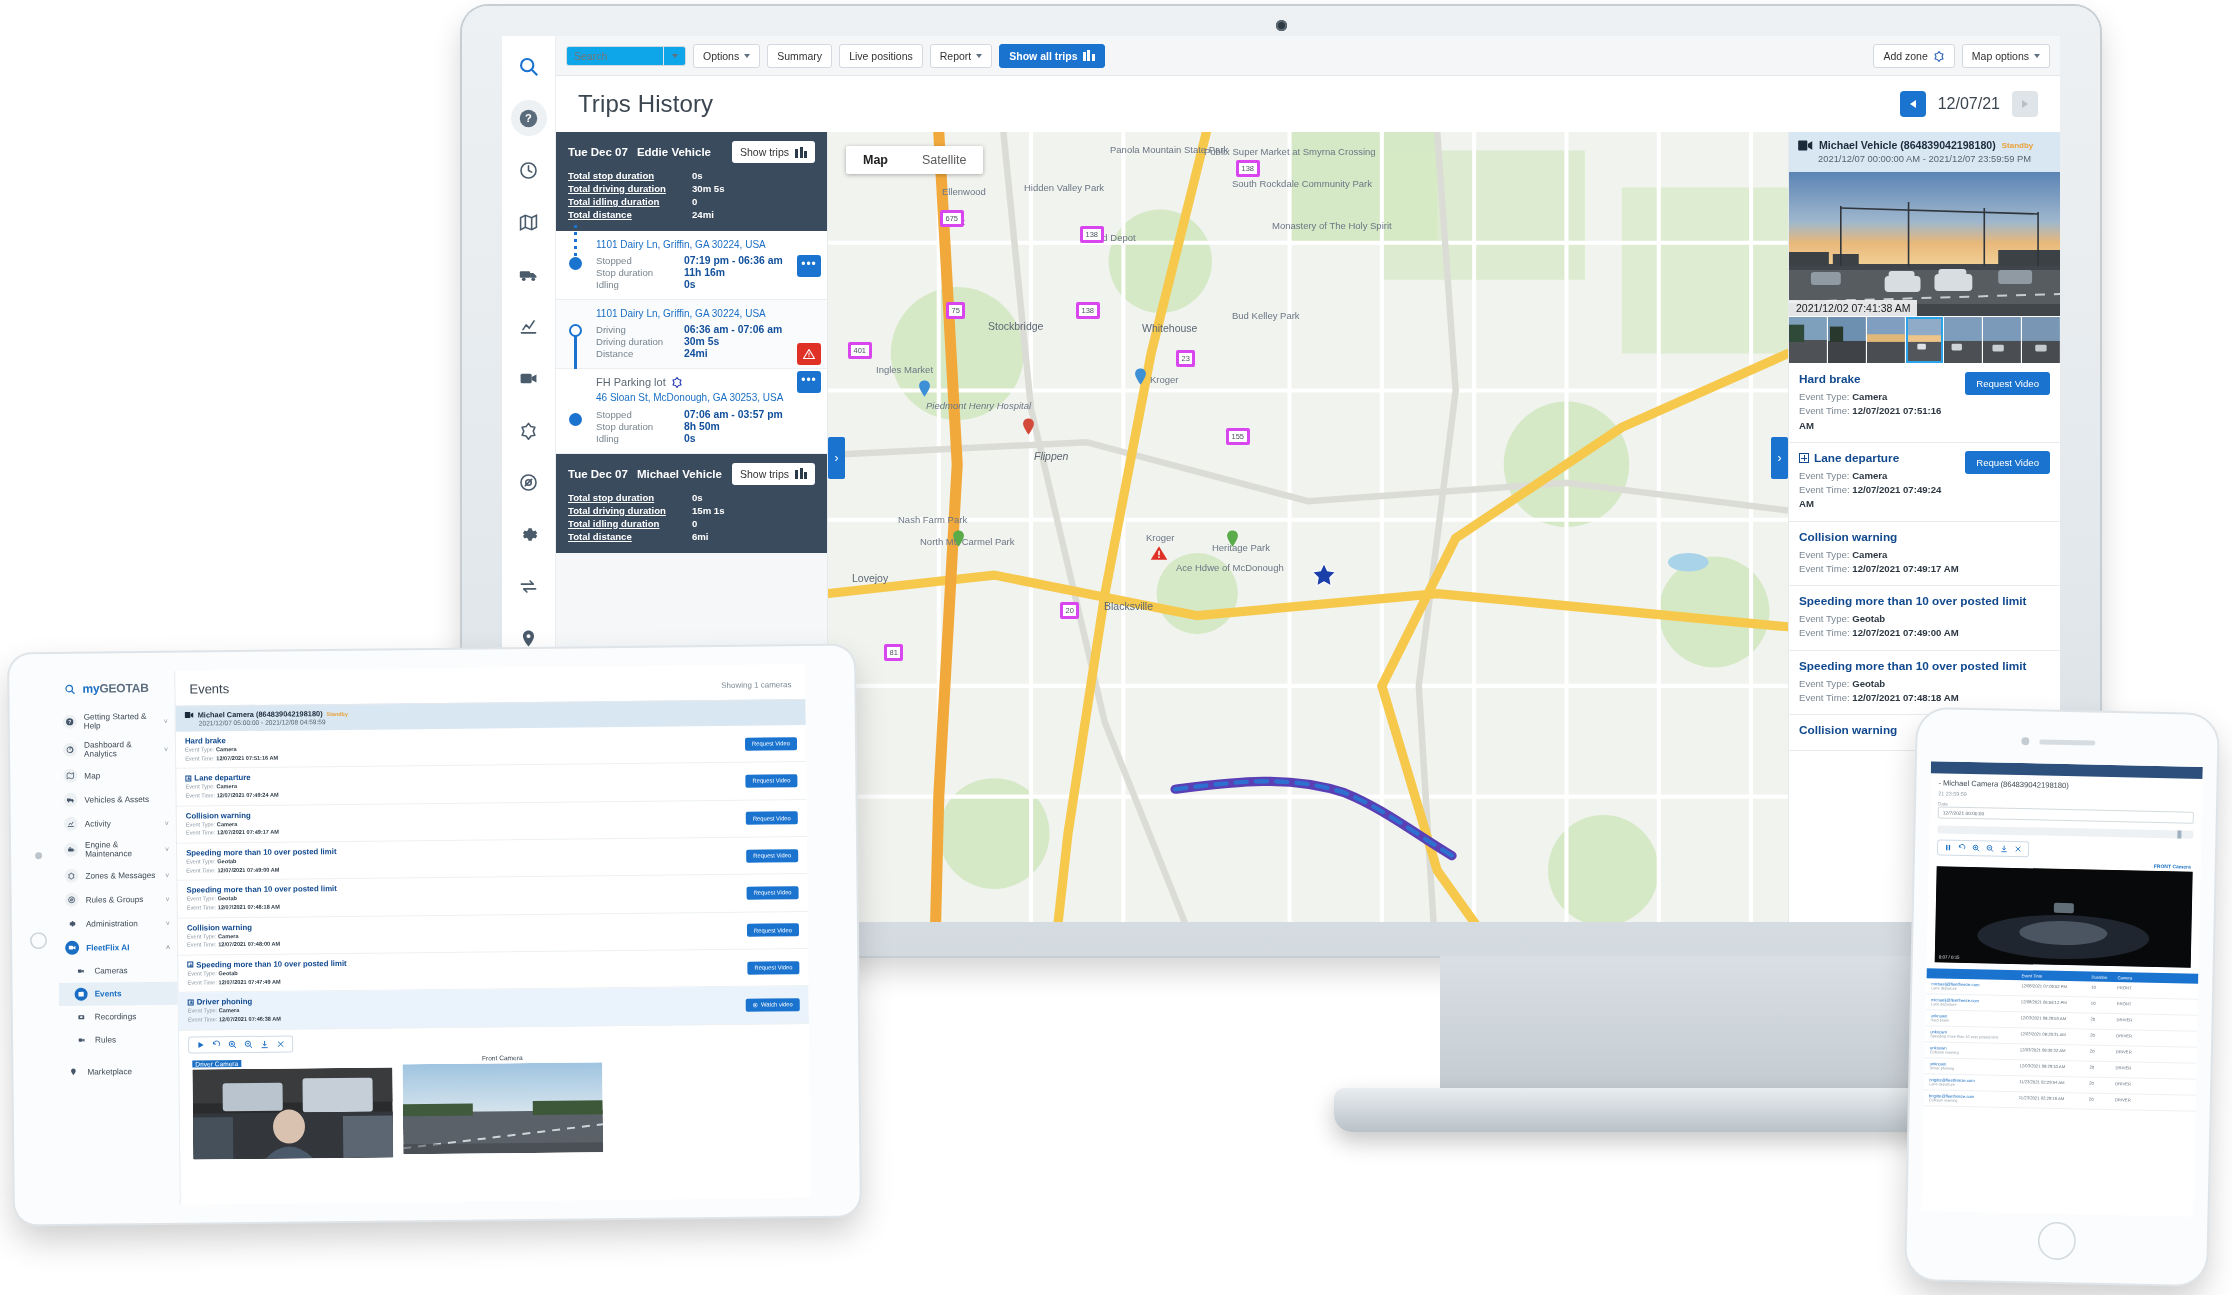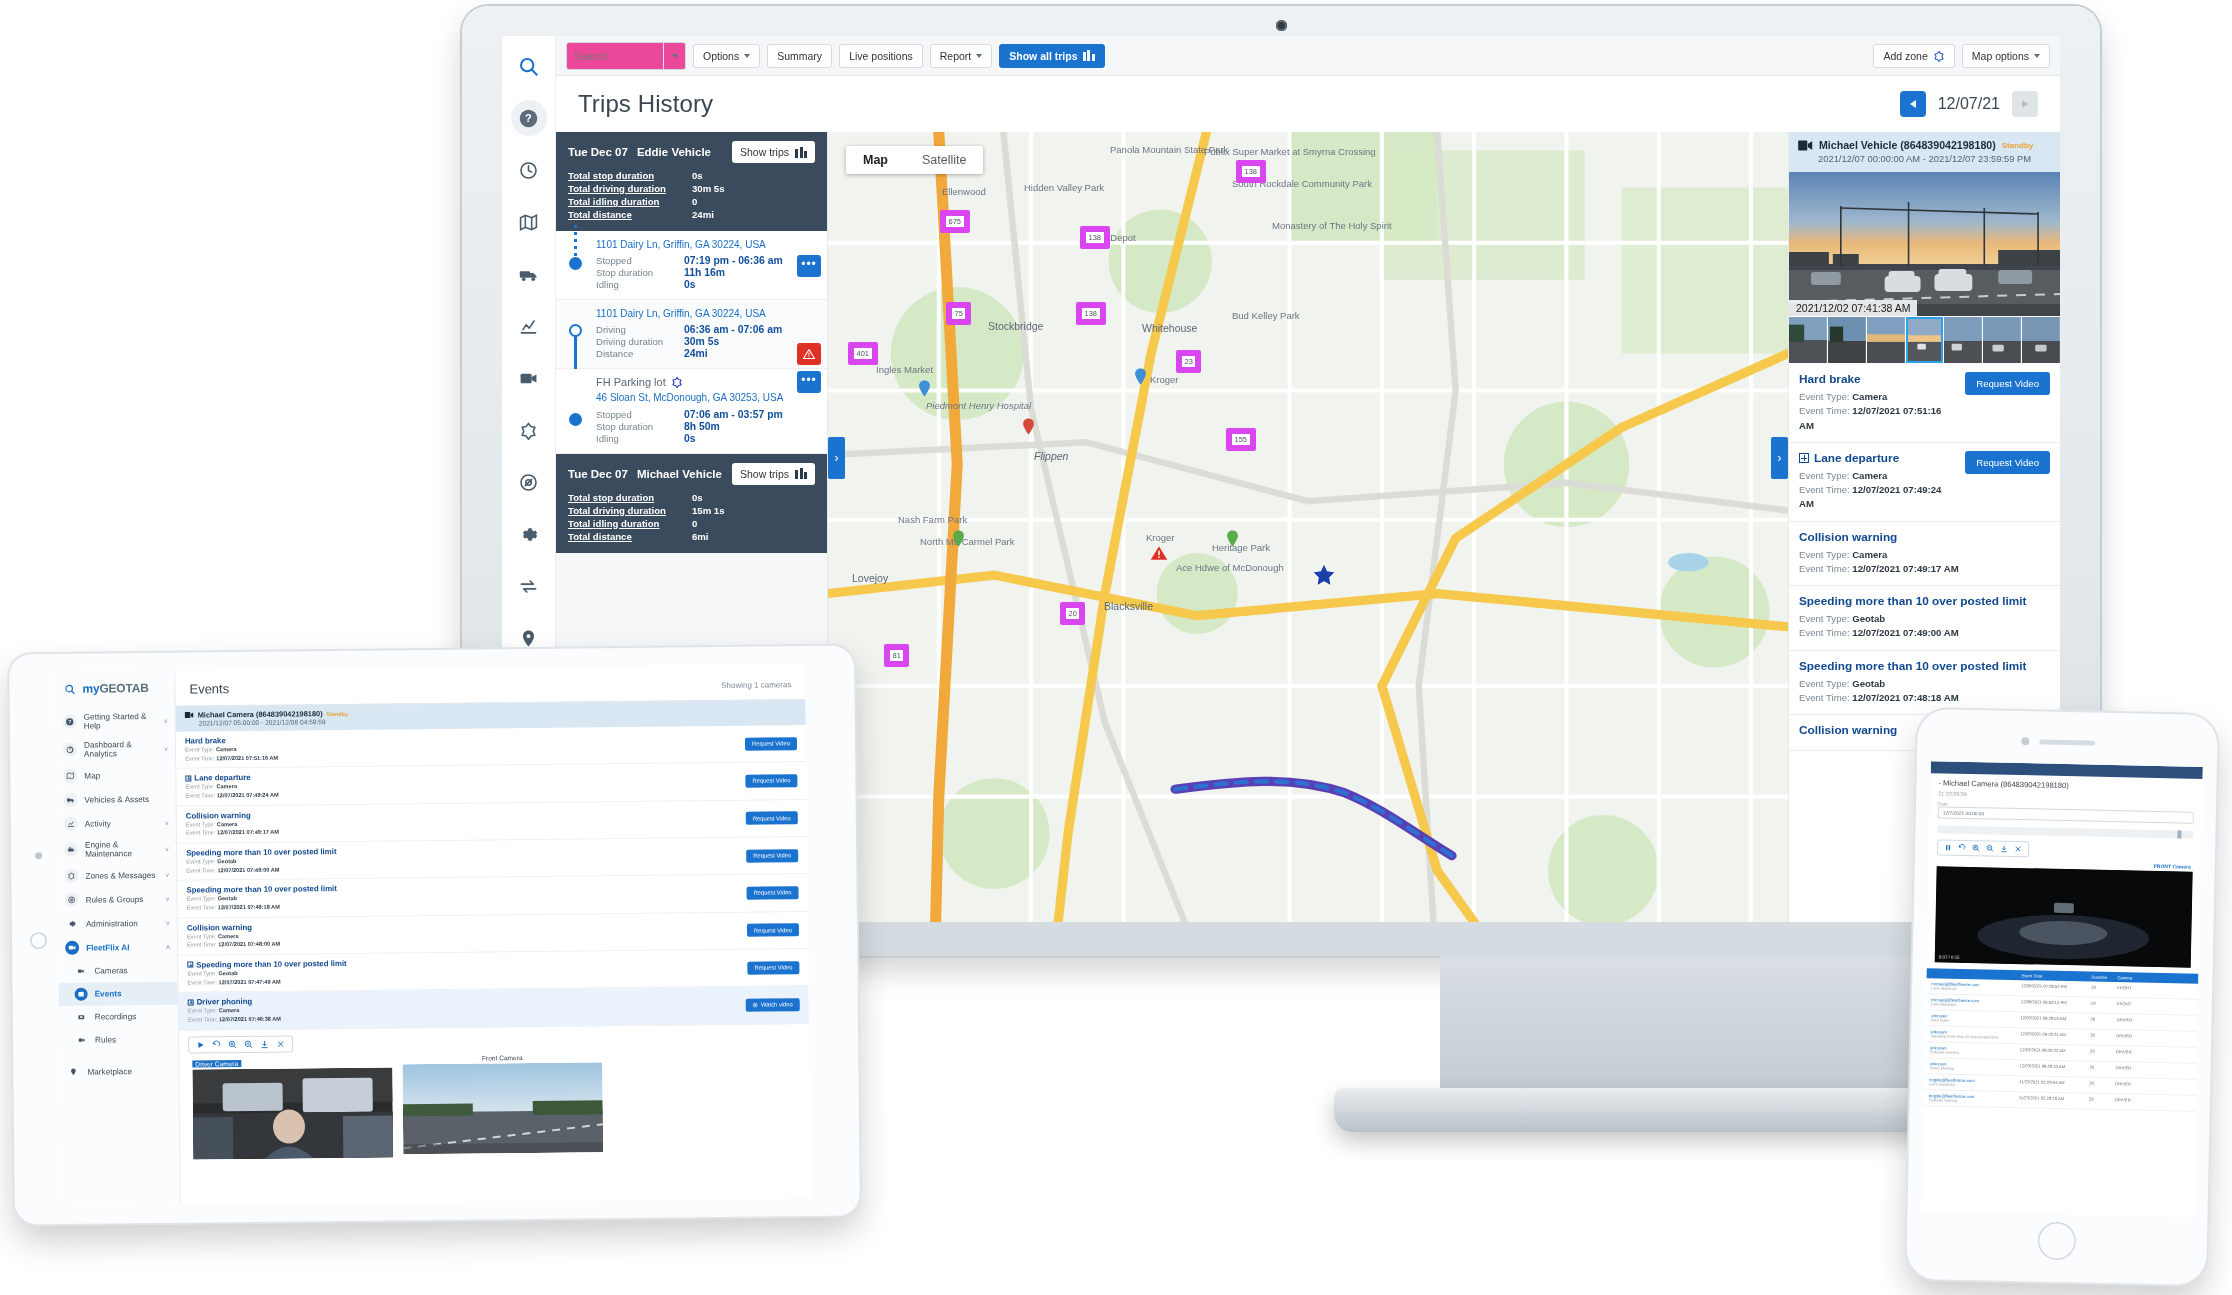--- a/index.html
+++ b/index.html
@@ -54,21 +54,21 @@
   .rail-btn.circ { background:#eef1f4; }
   .rail-btn svg { width:19px; height:19px; }
   .rail-btn.search svg { width:21px;height:21px; stroke:#1b72d0; }
 
   .app-main { flex:1; display:flex; flex-direction:column; min-width:0; }
   .toolbar {
     height:40px; background:#f4f6f8; border-bottom:1px solid #e3e7ea;
     display:flex; align-items:center; padding:0 10px; gap:7px;
   }
   .tb-search {
-    display:flex; height:28px; border:1px solid #d3d9de; border-radius:3px; background:#ec4899; overflow:hidden;
+    display:flex; height:20px; border:1px solid #d3d9de; border-radius:3px; background:#0ea5e9; overflow:hidden;
   }
   .tb-search input {
     width:96px; border:none; outline:none; font-size:10.5px; color:#333;
     padding:0 7px; font-family:"Liberation Sans",sans-serif; background:transparent;
   }
   .tb-search .caret-cell {
     width:22px; border-left:1px solid #e2e6ea; display:flex; align-items:center; justify-content:center;
   }
   .tb-btn {
     height:24px; padding:0 9px; border:1px solid #d3d9de; border-radius:3px; background:#fff;
@@ -144,21 +144,21 @@
   .map-toggle {
     position:absolute; left:18px; top:14px; display:flex; background:#fff;
     border-radius:2px; box-shadow:0 1px 4px rgba(0,0,0,.3); overflow:hidden;
   }
   .map-toggle div { padding:7px 17px; font-size:12.5px; color:#5b5b5b; cursor:pointer; }
   .map-toggle div.active { color:#222; font-weight:bold; }
   .map-label { position:absolute; font-size:9.5px; color:#6b7684; white-space:nowrap; }
   .map-label.big { font-size:10.5px; color:#5c6772; }
   .road-shield {
     position:absolute; font-size:7.5px; color:#4a5560; background:#fff;
-    border:6px solid #d946ef; border-radius:2px; padding:0 2.5px; line-height:11px;
+    border:3px solid #d946ef; border-radius:2px; padding:0 2.5px; line-height:11px;
   }
 
   
   .events-panel {
     width:272px; background:#fff; border-left:1px solid #e6eaed; flex-shrink:0;
     display:flex; flex-direction:column; overflow:hidden;
   }
   .ev-head { background:#d9e7f3; padding:7px 9px 8px 9px; }
   .ev-head-row { display:flex; align-items:center; gap:6px; }
   .ev-cam-name { font-size:10.6px; font-weight:bold; color:#1c2b3a; }

